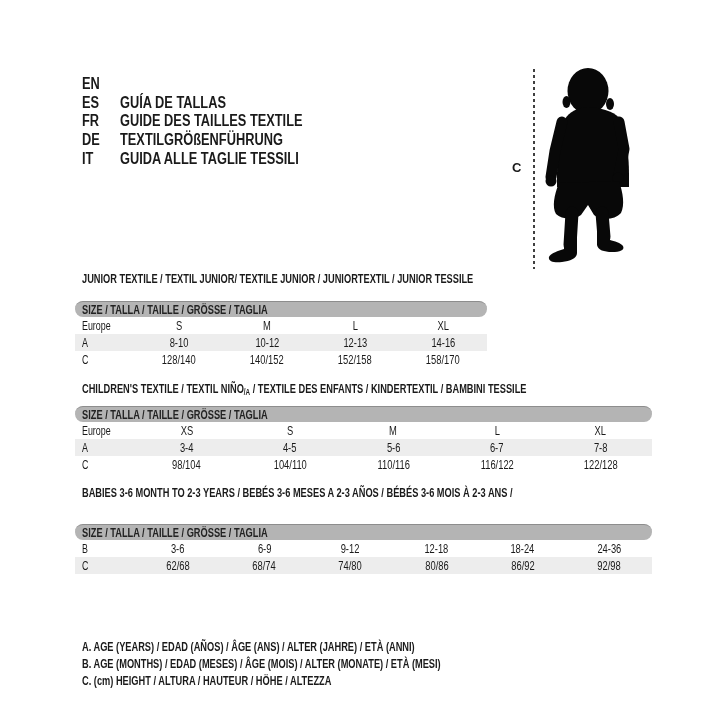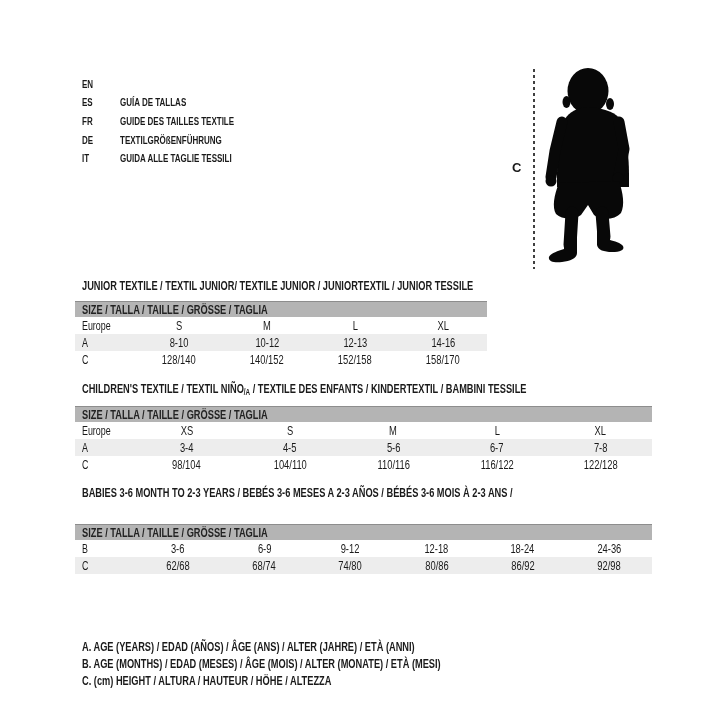--- a/index.html
+++ b/index.html
@@ -11,45 +11,45 @@
     -webkit-font-smoothing:antialiased;
   }
   .abs{position:absolute;}
 
   
   .cL{display:inline-block;transform:scaleX(.74);transform-origin:0 50%;white-space:nowrap;}
   .cC{display:inline-block;transform:scaleX(.78);transform-origin:50% 50%;white-space:nowrap;}
 
   
   .lang-list{left:82px;top:75px;}
-  .lang-row{display:flex;height:18.6px;align-items:center;font-size:10px;font-weight:bold;}
+  .lang-row{display:flex;height:18.6px;align-items:center;font-size:16px;font-weight:bold;}
   .lang-code{width:38px;}
   .lang-code span,.lang-label span{display:inline-block;transform:scaleX(.8);transform-origin:0 50%;white-space:nowrap;}
 
   
   .dash-line{left:533px;top:69px;width:2px;height:200px;
     background:repeating-linear-gradient(#3f3f3f 0 3px,transparent 3px 6px);}
   .height-marker{left:512px;top:160px;font-size:13px;font-weight:bold;}
   .silhouette{left:545px;top:64px;}
 
   
   .sec-title{font-size:12.5px;font-weight:bold;line-height:16.5px;white-space:nowrap;}
-  .t1{left:82px;top:278px;}
+  .t1{left:82px;top:271px;}
   .t2{left:82px;top:381px;}
   .t3{left:82px;top:485px;}
   .subsc{font-size:8.5px;vertical-align:-2px;}
 
   
   .size-table{left:75px;}
   .tbl1{top:301px;width:412px;}
   .tbl2{top:406px;width:577px;}
   .tbl3{top:524px;width:577px;}
   .band{height:16px;background:#b4b4b4;border-top:1px solid #8d8d8d;
     display:flex;align-items:center;padding-left:7px;box-sizing:border-box;
-    font-size:12.5px;font-weight:bold;color:#222;}
+    font-size:12.5px;font-weight:bold;color:#222;border-radius:8px;}
   .trow{display:grid;height:17px;align-items:center;font-size:12px;font-weight:normal;}
   .cols4{grid-template-columns:60px repeat(4,1fr);}
   .cols5{grid-template-columns:60px repeat(5,1fr);}
   .cols6{grid-template-columns:60px repeat(6,1fr);}
   .trow.shade{background:#ededed;}
   .cell.lbl{text-align:left;padding-left:7px;}
   .cell.val{text-align:center;}
 
   
   .legend{left:82px;top:596px;margin-top:43px;}

